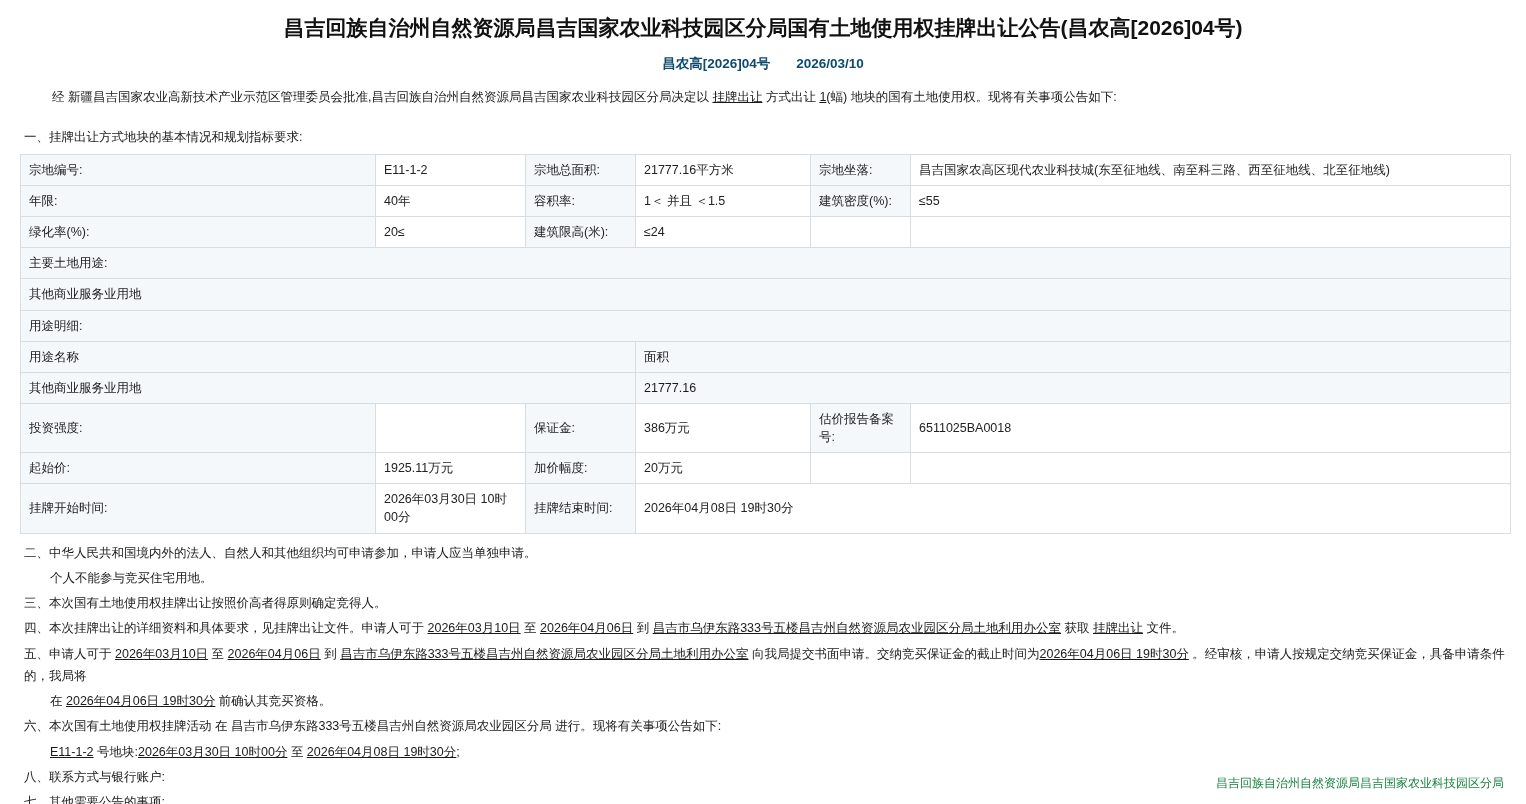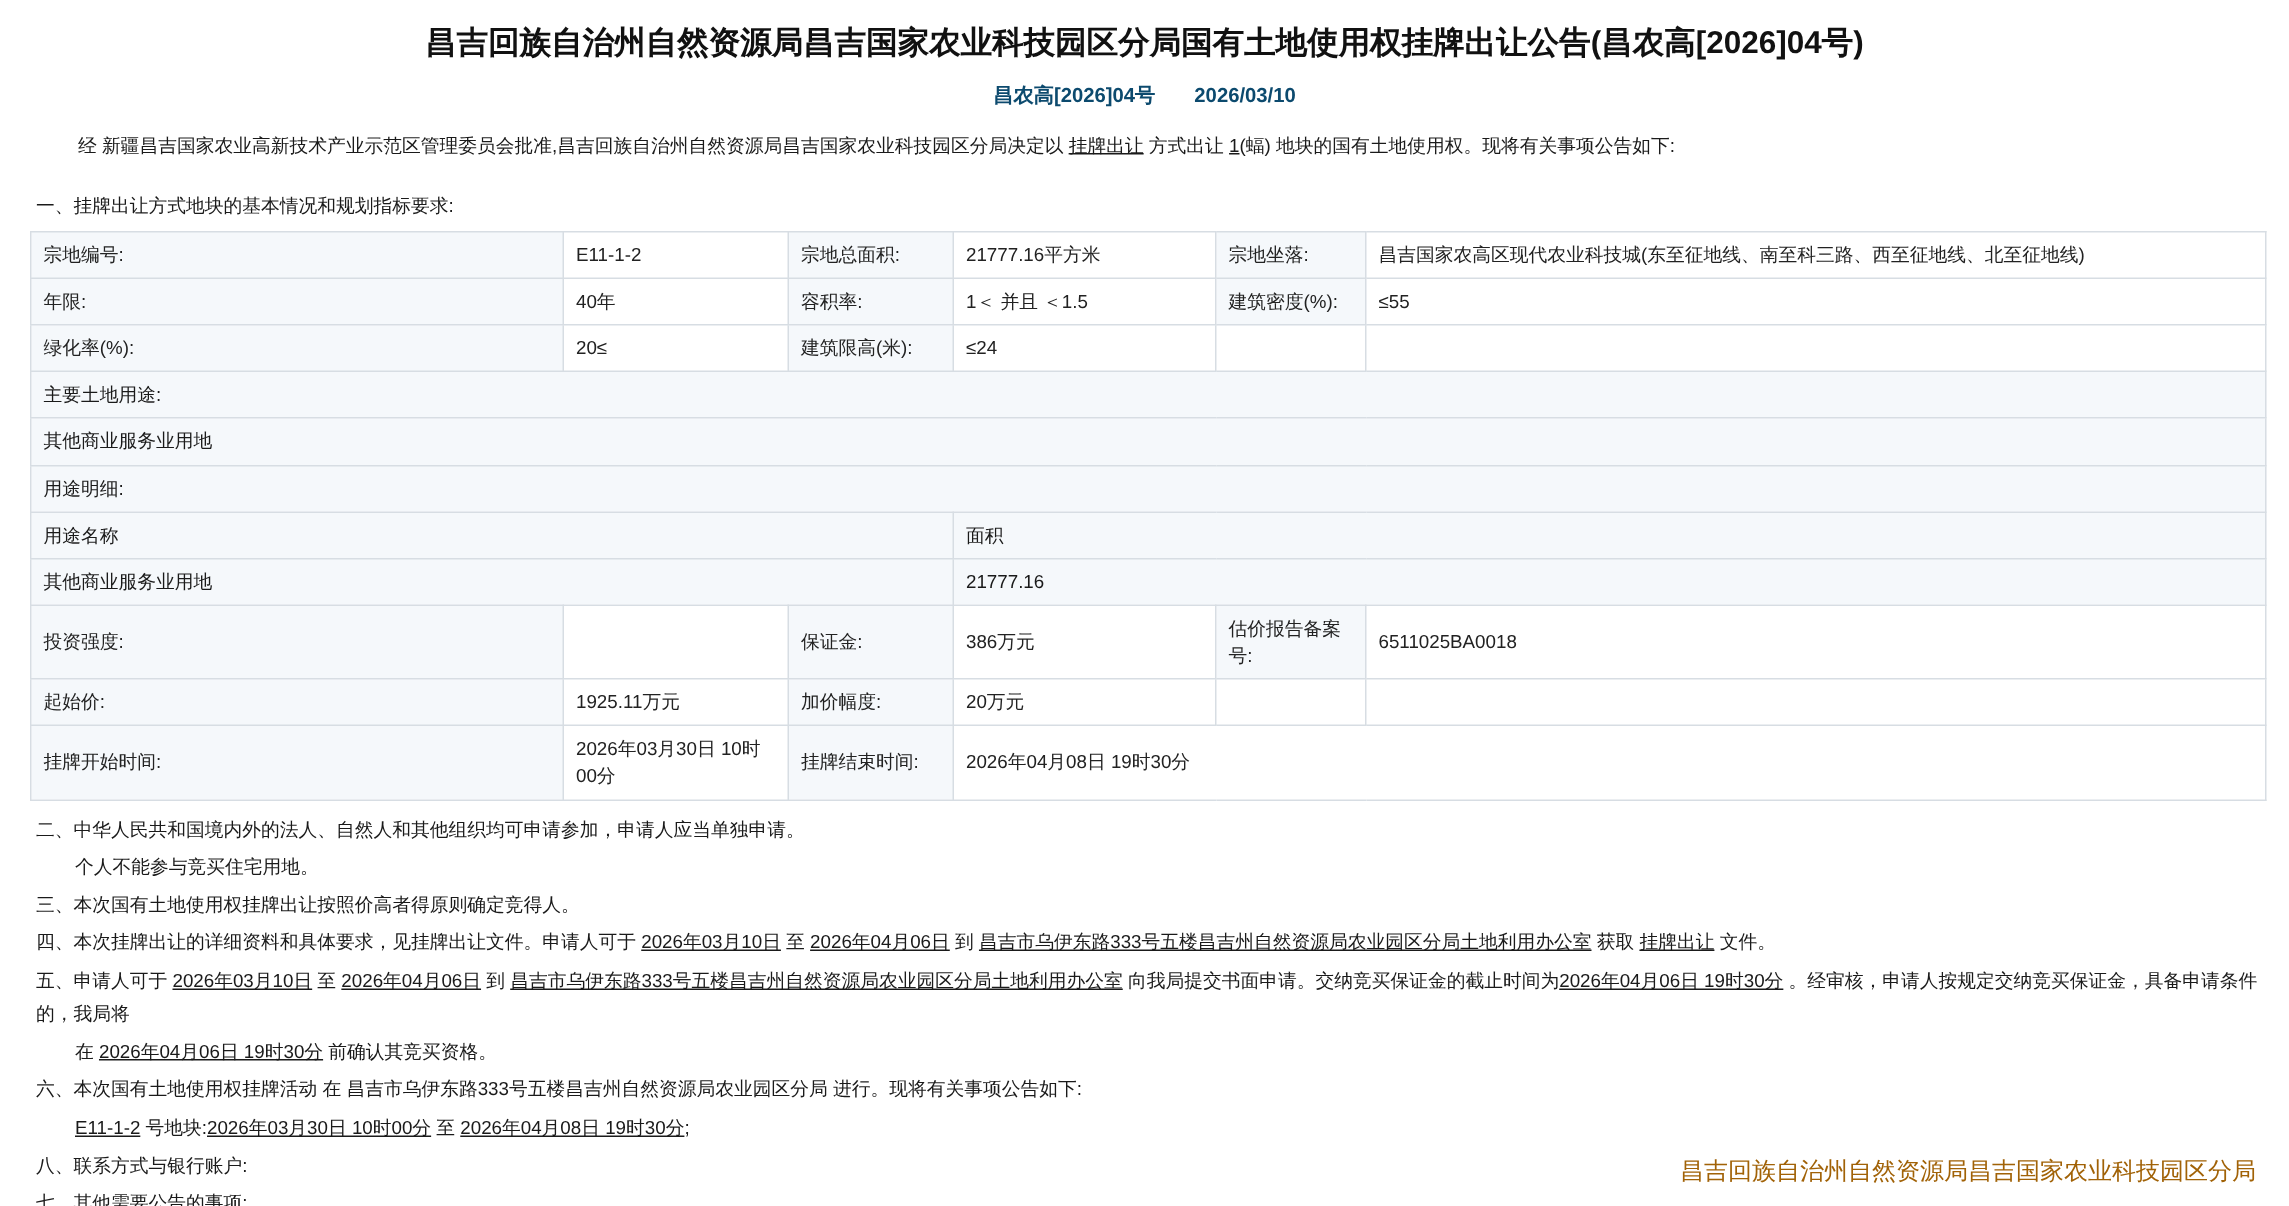--- a/index.html
+++ b/index.html
@@ -92,22 +92,22 @@
     margin: 0 0 3px 0;
     line-height: 1.78;
   }
   .body-text p.indent1 {
     padding-left: 26px;
   }
   .footer {
     position: absolute;
     right: 22px;
     bottom: 12px;
-    font-size: 16px;
-    color: #a16207;
+    font-size: 12px;
+    color: #15803d;
   }
 </style>
 </head>
 <body>
 
 <div class="page">
 
   <div class="title">昌吉回族自治州自然资源局昌吉国家农业科技园区分局国有土地使用权挂牌出让公告(昌农高[2026]04号)</div>
 
   <div class="subtitle">

